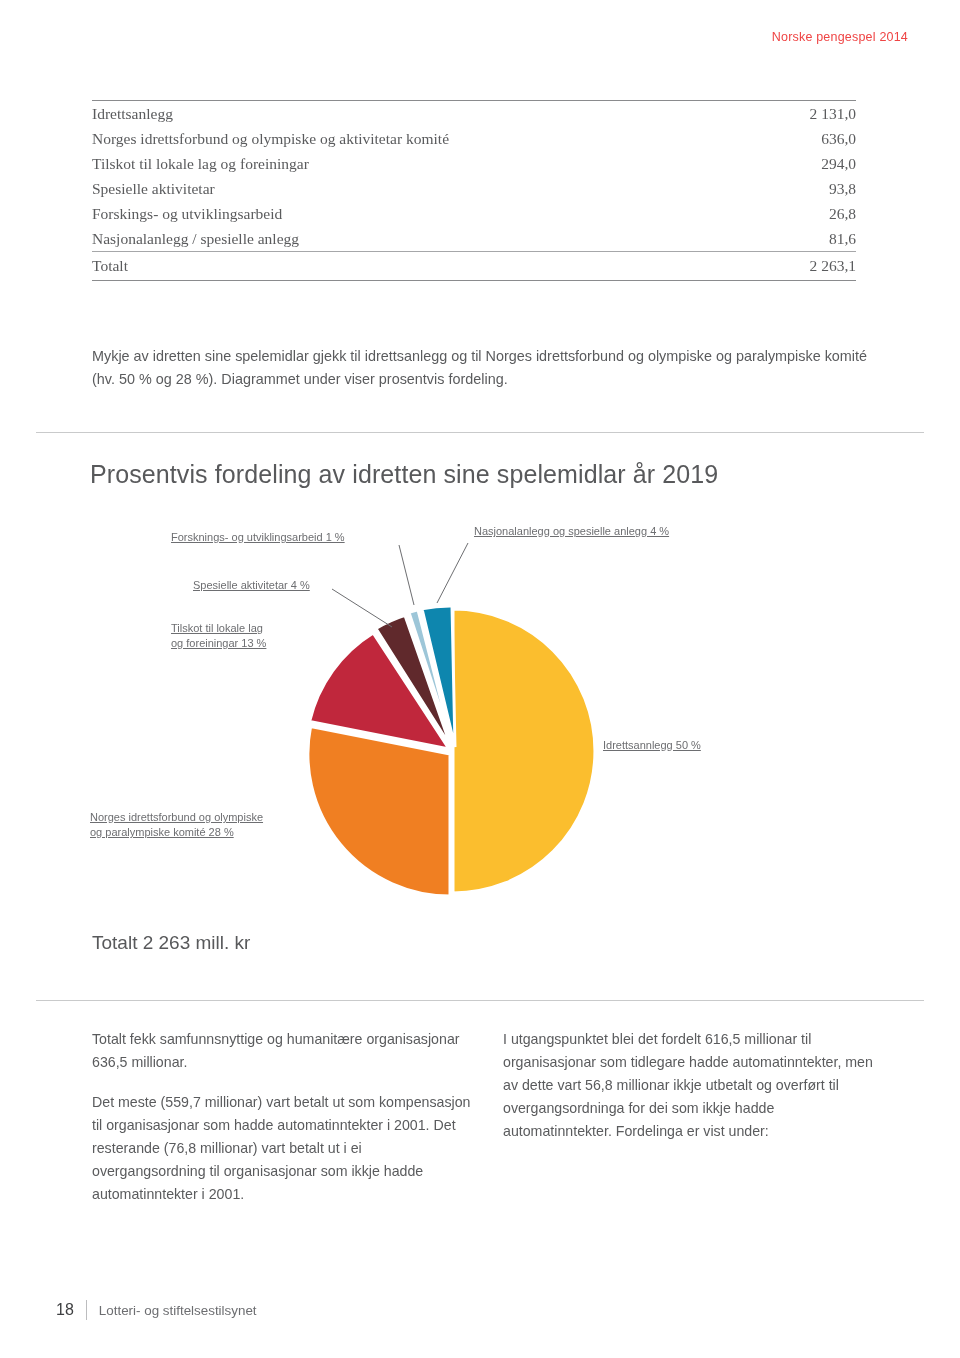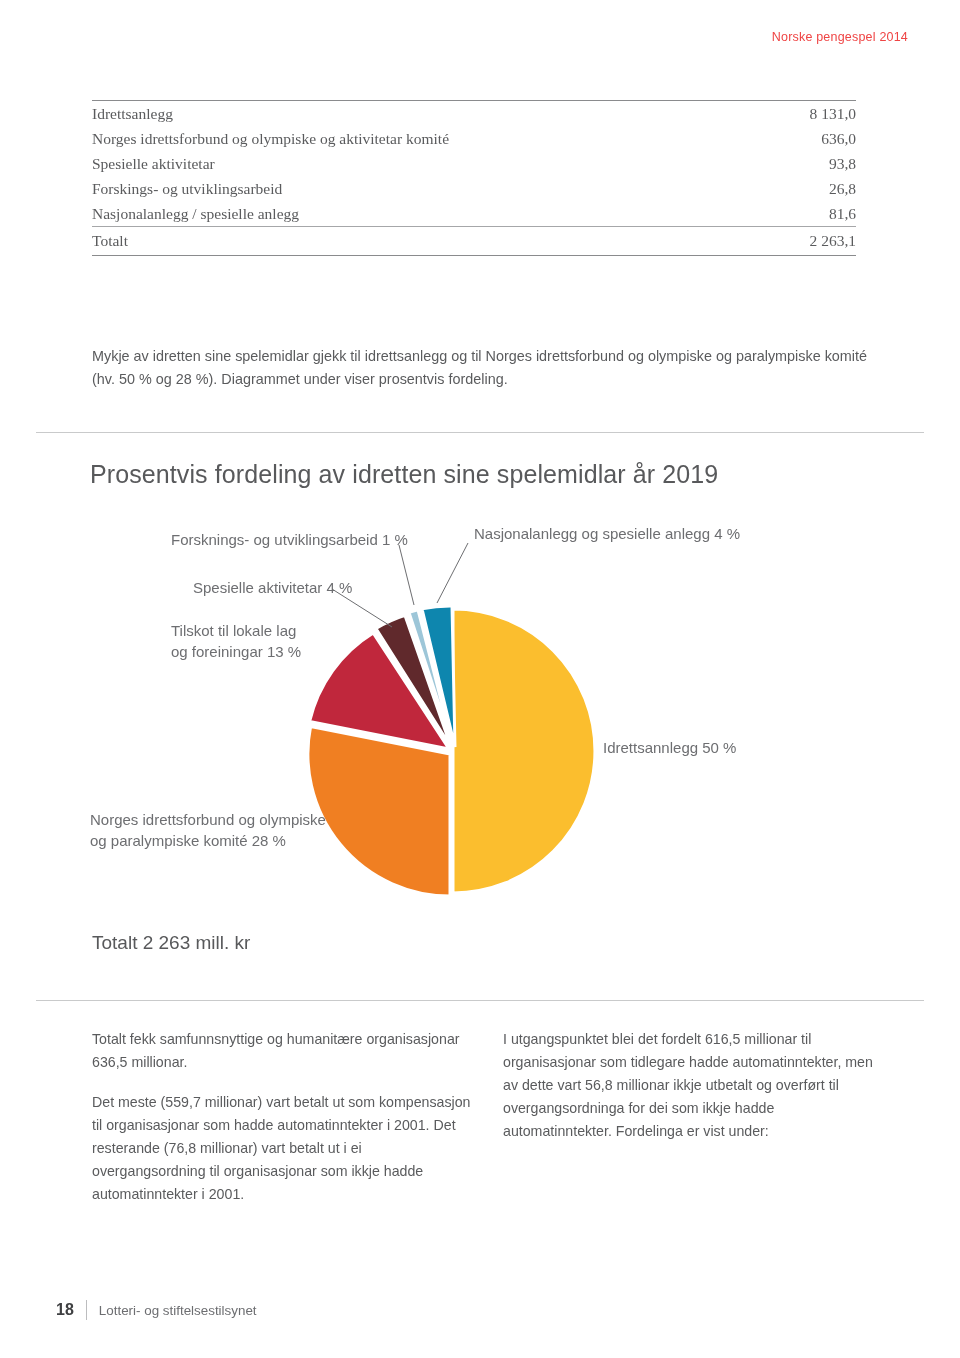--- a/index.html
+++ b/index.html
@@ -94,24 +94,25 @@
     position: absolute;
     left: 0;
     top: 505px;
     width: 960px;
     height: 420px;
   }
   .chart-area svg { display: block; }
 
   .pie-label {
     position: absolute;
-    font-size: 15px;
+    font-size: 11px;
     color: #6d6e71;
     line-height: 1.38;
     white-space: nowrap;
+    text-decoration: underline;
   }
   .lbl-forsk   { left: 171px; top: 530px; }
   .lbl-nasjo   { left: 474px; top: 524px; }
   .lbl-spes    { left: 193px; top: 578px; }
   .lbl-tilskot { left: 171px; top: 621px; }
   .lbl-idrett  { left: 603px; top: 738px; }
   .lbl-nif     { left: 90px;  top: 810px; }
 
   .totalt-line {
     position: absolute;
@@ -143,21 +144,21 @@
   .footer {
     position: absolute;
     left: 56px;
     bottom: 38px;
     display: flex;
     align-items: center;
     gap: 12px;
   }
   .pgnum {
     font-size: 16px;
-    font-weight: bold;
+    font-weight: normal;
     color: #3f4042;
   }
   .pgsep {
     width: 1px;
     height: 20px;
     background: #bcbdbf;
   }
   .orgname {
     font-size: 13.4px;
     color: #6d6e71;
@@ -167,25 +168,29 @@
 <body>
 
 <div class="running-head">Norske pengespel 2014</div>
 
 <div class="table-block">
   <div class="rule-strong"></div>
   <table class="fig">
     <tbody>
       <tr>
         <td>Idrettsanlegg</td>
-        <td class="val">8 131,0</td>
+        <td class="val">2 131,0</td>
       </tr>
       <tr>
         <td>Norges idrettsforbund og olympiske og aktivitetar komité</td>
         <td class="val">636,0</td>
+      </tr>
+      <tr>
+        <td>Tilskot til lokale lag og foreiningar</td>
+        <td class="val">294,0</td>
       </tr>
       <tr>
         <td>Spesielle aktivitetar</td>
         <td class="val">93,8</td>
       </tr>
       <tr>
         <td>Forskings- og utviklingsarbeid</td>
         <td class="val">26,8</td>
       </tr>
       <tr>

